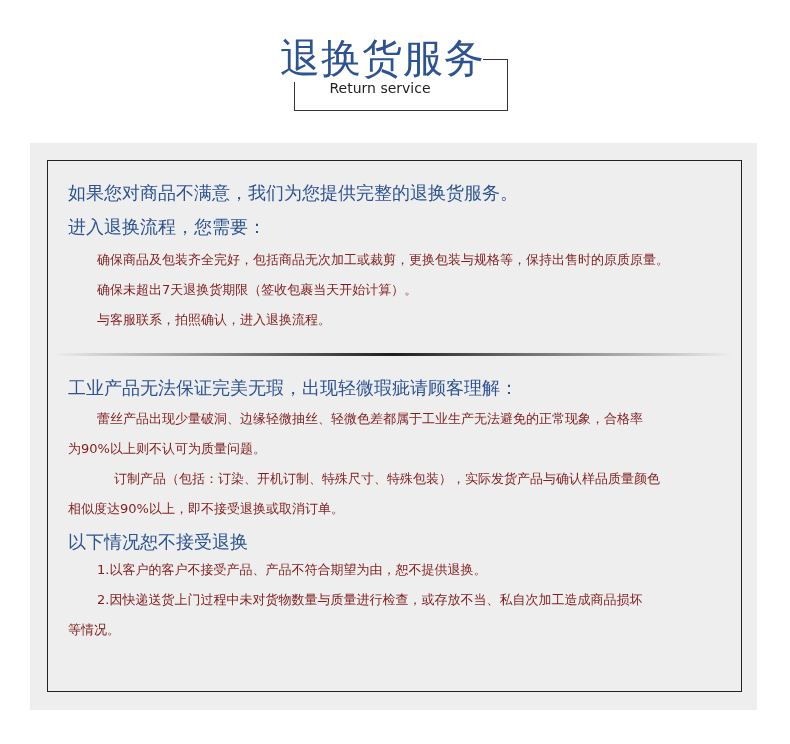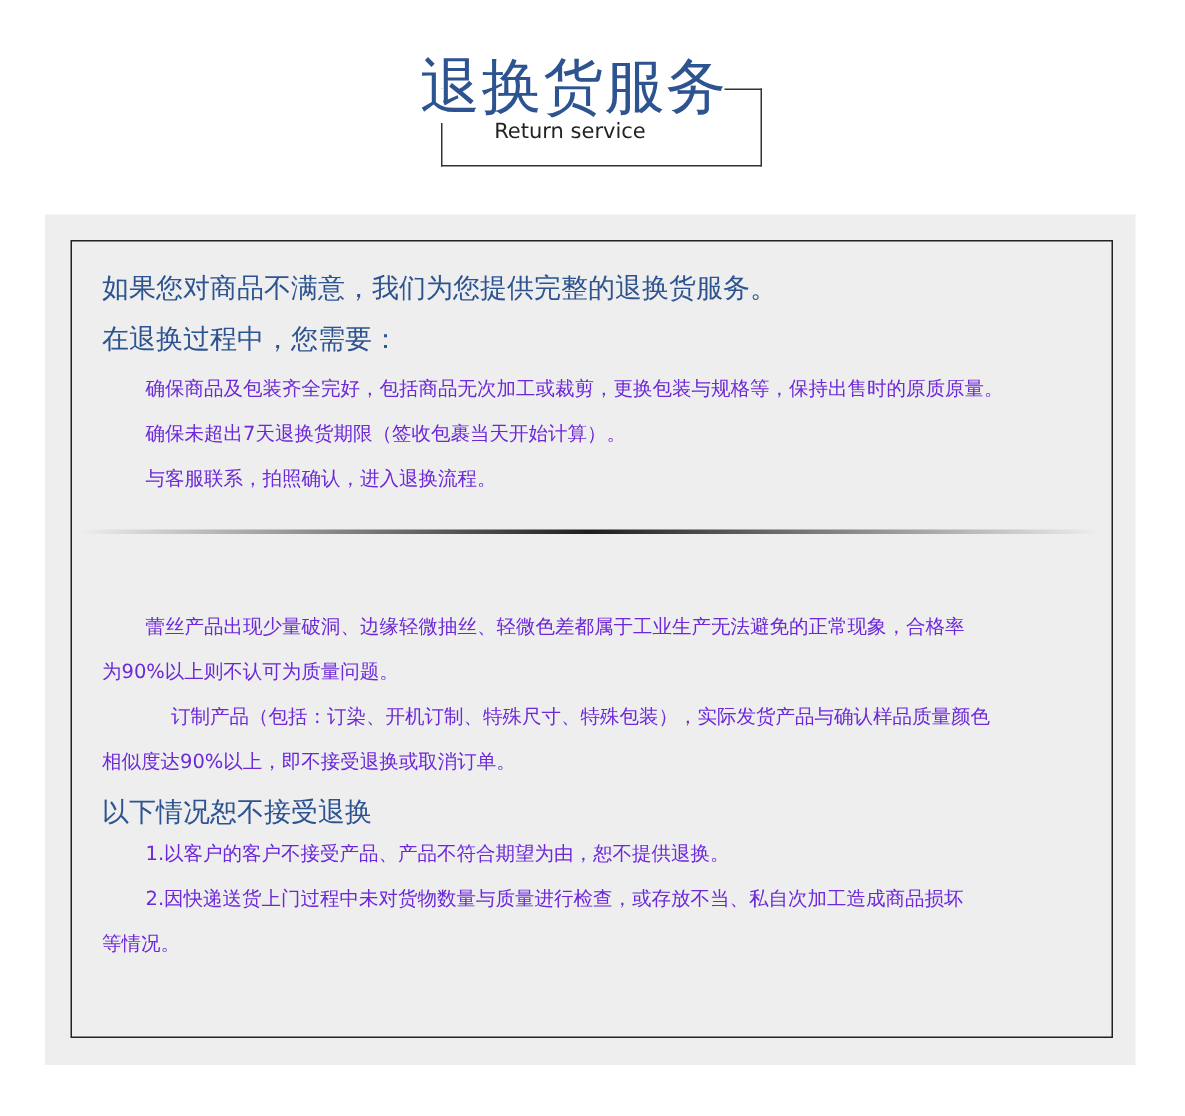--- a/index.html
+++ b/index.html
@@ -8,45 +8,46 @@
     .title-wrap { position:absolute; left:0; top:0; width:678px; height:130px; }
     .title { position:absolute; left:280px; top:34px; font-size:40px; color:#2d5390; letter-spacing:1px; line-height:48px; white-space:nowrap; }
     .frame { position:absolute; left:294px; top:59px; width:214px; height:52px;
              border-right:1px solid #333; border-bottom:1px solid #333; border-left:1px solid #333; box-sizing:border-box; }
     .frame-top { position:absolute; left:483px; top:59px; width:25px; height:1px; background:#333; }
     .frame-left-cover { position:absolute; left:293px; top:59px; width:3px; height:23px; background:#fff; }
     .subtitle { position:absolute; left:294px; top:80px; width:172px; text-align:center; font-size:14px; color:#222; }
     .panel { position:absolute; left:30px; top:143px; width:727px; height:567px; background:#eeeeee; }
     .box { position:absolute; left:17px; top:17px; width:695px; height:532px; border:1.5px solid #222; box-sizing:border-box; }
     .h-blue { position:absolute; left:20px; font-size:18px; color:#2d5390; white-space:nowrap; line-height:24px; }
-    .p { position:absolute; font-size:13px; color:#6d28d9; white-space:nowrap; line-height:20px; }
+    .p { position:absolute; font-size:13px; color:#7f1d1d; white-space:nowrap; line-height:20px; }
     .divider { position:absolute; left:5px; top:192px; width:680px; height:3px;
                background:linear-gradient(to right, rgba(30,30,30,0) 0%, rgba(30,30,30,0.5) 25%, #1e1e1e 50%, rgba(30,30,30,0.5) 75%, rgba(30,30,30,0) 100%); border-radius:2px; }
   </style>
 </head>
 <body>
 
 <div class="title-wrap">
   <div class="frame"></div>
   <div class="frame-left-cover"></div>
   <div class="title">退换货服务</div>
   <div class="frame-top"></div>
   <div class="subtitle">Return service</div>
 </div>
 
 <div class="panel">
   <div class="box">
     <div class="h-blue" style="top:20px;">如果您对商品不满意，我们为您提供完整的退换货服务。</div>
-    <div class="h-blue" style="top:54px;">在退换过程中，您需要：</div>
+    <div class="h-blue" style="top:54px;">进入退换流程，您需要：</div>
     <div class="p" style="left:49px; top:89px;">确保商品及包装齐全完好，包括商品无次加工或裁剪，更换包装与规格等，保持出售时的原质原量。</div>
     <div class="p" style="left:49px; top:119px;">确保未超出7天退换货期限（签收包裹当天开始计算）。</div>
     <div class="p" style="left:49px; top:149px;">与客服联系，拍照确认，进入退换流程。</div>
 
     <div class="divider"></div>
 
+    <div class="h-blue" style="top:215px;">工业产品无法保证完美无瑕，出现轻微瑕疵请顾客理解：</div>
     <div class="p" style="left:49px; top:248px;">蕾丝产品出现少量破洞、边缘轻微抽丝、轻微色差都属于工业生产无法避免的正常现象，合格率</div>
     <div class="p" style="left:20px; top:278px;">为90%以上则不认可为质量问题。</div>
     <div class="p" style="left:66px; top:308px;">订制产品（包括：订染、开机订制、特殊尺寸、特殊包装），实际发货产品与确认样品质量颜色</div>
     <div class="p" style="left:20px; top:338px;">相似度达90%以上，即不接受退换或取消订单。</div>
 
     <div class="h-blue" style="top:369px;">以下情况恕不接受退换</div>
     <div class="p" style="left:49px; top:399px;">1.以客户的客户不接受产品、产品不符合期望为由，恕不提供退换。</div>
     <div class="p" style="left:49px; top:429px;">2.因快递送货上门过程中未对货物数量与质量进行检查，或存放不当、私自次加工造成商品损坏</div>
     <div class="p" style="left:20px; top:459px;">等情况。</div>
   </div>

